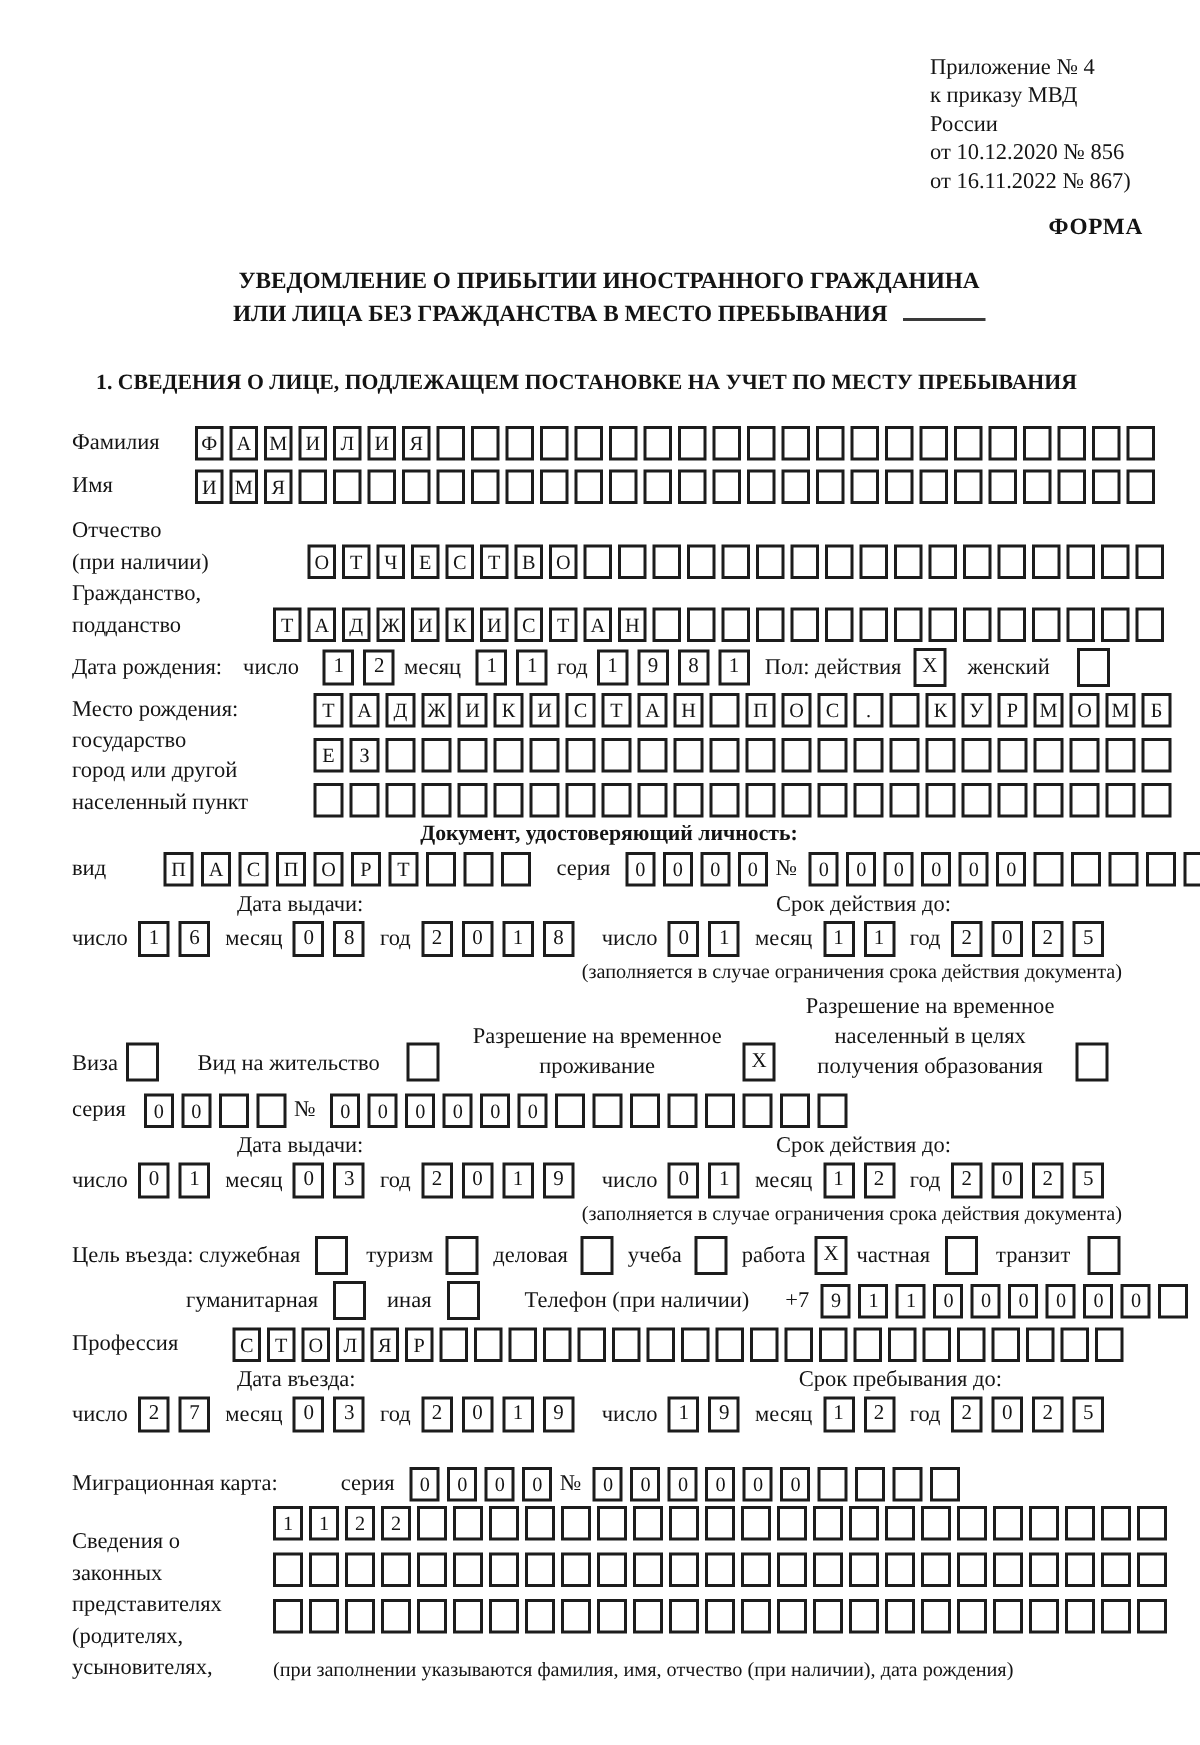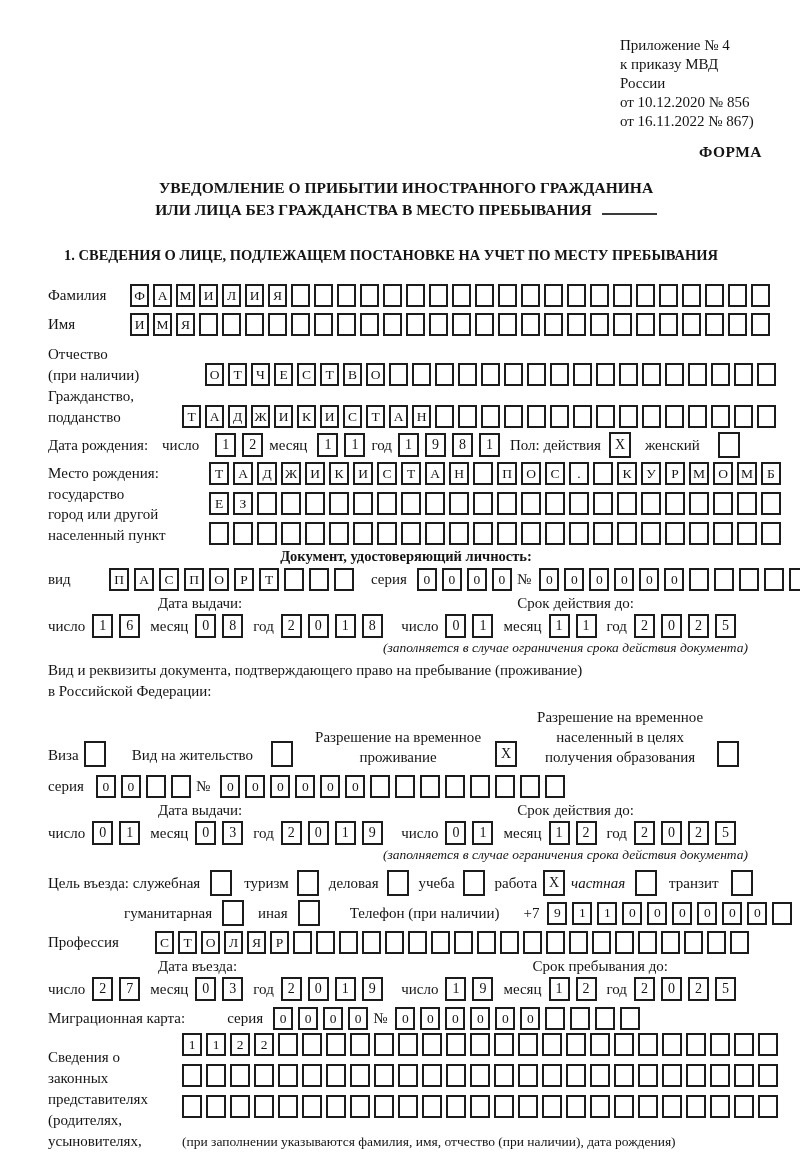--- a/index.html
+++ b/index.html
@@ -36,21 +36,21 @@
   
   .mlines{display:flex;flex-direction:column;line-height:21px;flex:none;}
   .mlines.c{text-align:center;line-height:20px;}
   .top{align-items:flex-end;}
   
   .dp-headers{display:flex;margin-top:4px;font-size:15px;}
   .dp-row{display:flex;align-items:center;margin-top:2px;white-space:nowrap;}
   .dgroup{display:inline-flex;align-items:center;}
   .dgroup .lbl{margin-right:7px;}
   .dgroup .cells{margin-right:4px;}
-  .note-r{text-align:right;font-size:13.5px;margin-top:2px;padding-right:16px;color:#141414;font-style:italic;}
+  .note-r{text-align:right;font-size:13.5px;margin-top:2px;padding-right:16px;color:#141414;}
   .small{font-size:13.5px;}
   .bold{font-weight:bold;}
   .center{text-align:center;}
 </style>
 </head>
 <body>
 
 <div class="page">
 
   <div class="hdr-note">
@@ -396,24 +396,20 @@
       <span class="cells date">
           <span class="cell">2</span>
           <span class="cell">0</span>
           <span class="cell">2</span>
           <span class="cell">5</span>
         </span>
     </span>
   </div>
   <div class="note-r">(заполняется в случае ограничения срока действия документа)</div>
 
-  <div style="margin-top:4px;line-height:21px;">
-    <div>Вид и реквизиты документа, подтверждающего право на пребывание (проживание)</div>
-    <div>в Российской Федерации:</div>
-  </div>
 
   <div class="frow top" style="margin-top:5px;">
     <span style="line-height:24px;">Виза</span>
     <span class="cbox" style="margin-left:5px;"></span>
     <span style="margin-left:26px;line-height:24px;">Вид на жительство</span>
     <span class="cbox" style="margin-left:18px;"></span>
     <span class="mlines c" style="margin-left:22px;">
       <span>Разрешение на временное</span>
       <span>проживание</span>
     </span>
@@ -503,21 +499,21 @@
     <span>Цель въезда: служебная</span>
     <span class="cbox" style="margin-left:10px;"></span>
     <span style="margin-left:12px;">туризм</span>
     <span class="cbox" style="margin-left:8px;"></span>
     <span style="margin-left:10px;">деловая</span>
     <span class="cbox" style="margin-left:8px;"></span>
     <span style="margin-left:10px;">учеба</span>
     <span class="cbox" style="margin-left:8px;"></span>
     <span style="margin-left:10px;">работа</span>
     <span class="cbox" style="margin-left:6px;">X</span>
-    <span style="margin-left:6px;font-style:italic;">частная</span>
+    <span style="margin-left:6px;">частная</span>
     <span class="cbox" style="margin-left:10px;"></span>
     <span style="margin-left:12px;">транзит</span>
     <span class="cbox" style="margin-left:12px;"></span>
   </div>
   <div class="frow" style="margin-top:4px;">
     <span style="margin-left:76px;">гуманитарная</span>
     <span class="cbox" style="margin-left:10px;"></span>
     <span style="margin-left:14px;">иная</span>
     <span class="cbox" style="margin-left:10px;"></span>
     <span style="margin-left:30px;">Телефон (при наличии)</span>
@@ -605,21 +601,21 @@
       <span class="lbl">год</span>
       <span class="cells date">
           <span class="cell">2</span>
           <span class="cell">0</span>
           <span class="cell">2</span>
           <span class="cell">5</span>
         </span>
     </span>
   </div>
 
-  <div class="frow" style="margin-top:6px;text-align:center;">
+  <div class="frow" style="margin-top:23px;text-align:center;">
     <span class="flabel">Миграционная карта:</span>
     <span style="margin-left:42px;">серия</span>
     <span class="cells sp" style="margin-left:10px;">
         <span class="cell">0</span>
         <span class="cell">0</span>
         <span class="cell">0</span>
         <span class="cell">0</span>
       </span>
     <span>№</span>
     <span class="cells sp" style="margin-left:8px;">

